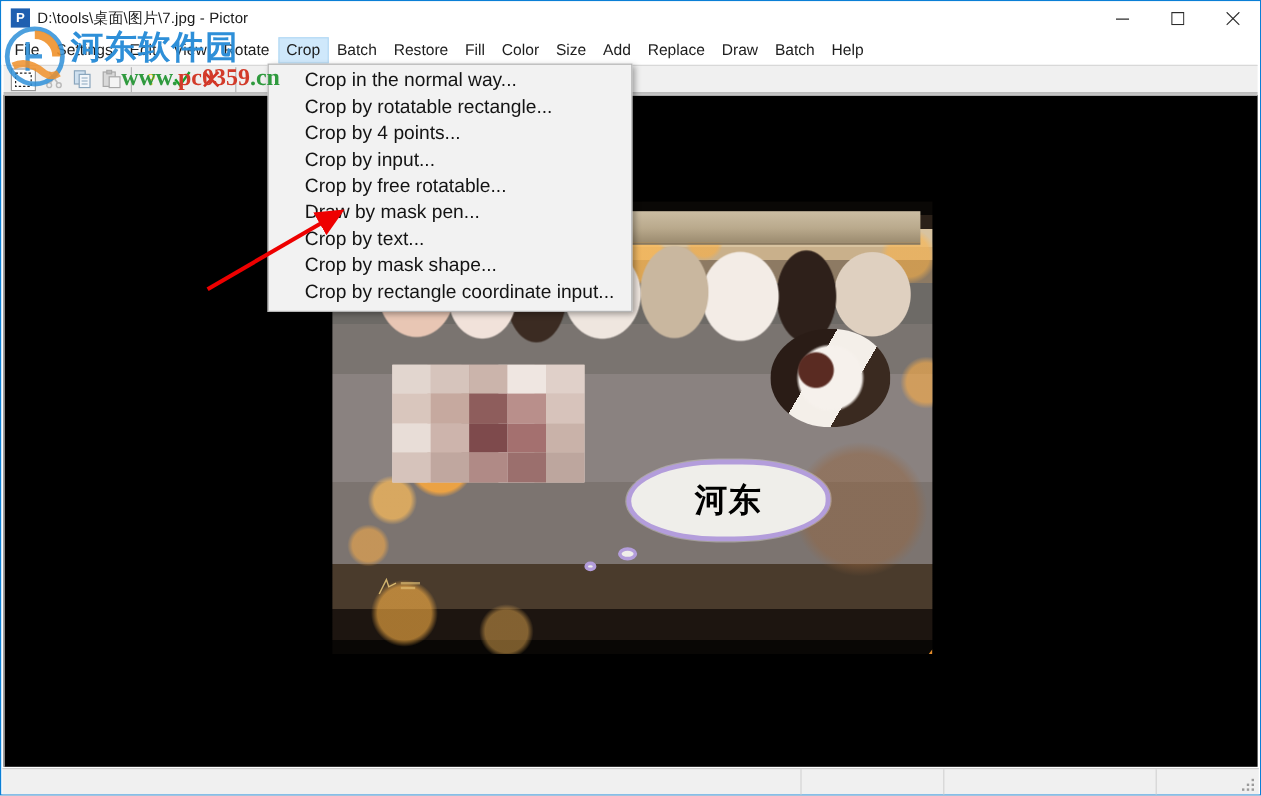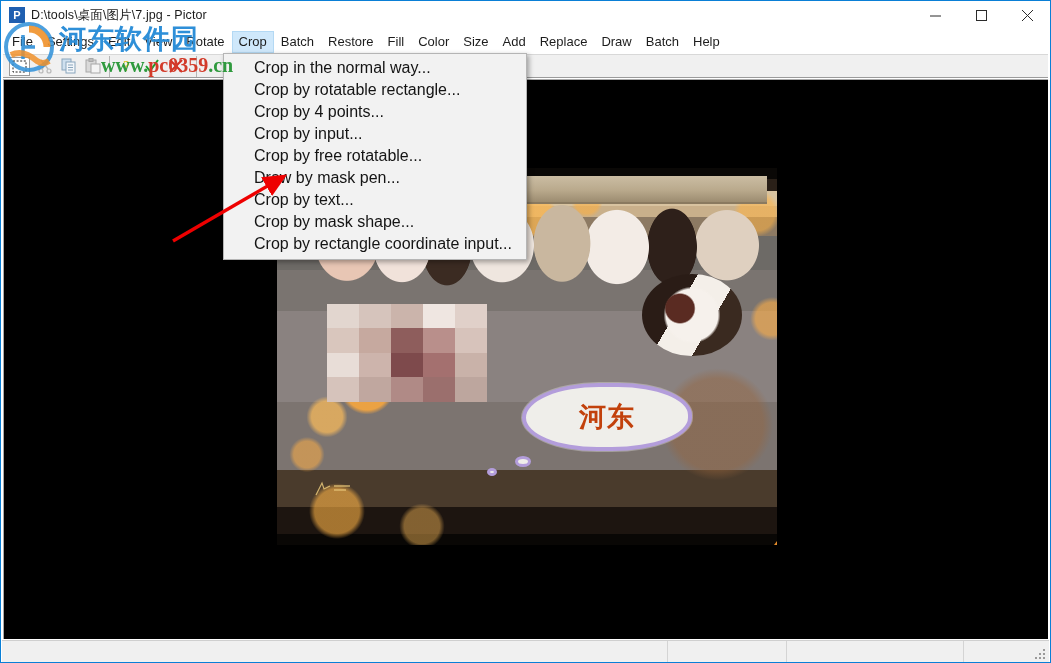--- a/index.html
+++ b/index.html
@@ -187,21 +187,21 @@
     position: absolute; left: 49%; top: 57%;
     width: 34%; height: 18%;
     background: #efeeea;
     border: 4px solid #b39ddb;
     border-radius: 46% 44% 48% 45% / 52% 48% 50% 50%;
     display: flex; align-items: center; justify-content: center;
     box-shadow: 0 0 0 1px rgba(255,255,255,.3);
   }
   .bubble span {
     font-family: "DejaVu Sans", sans-serif;
-    font-size: 27px; font-weight: 600; color: #c2410c;
+    font-size: 27px; font-weight: 600; color: #000000;
     letter-spacing: 1px;
   }
   .bub-dot {
     position: absolute;
     background: #efeeea;
     border: 3px solid #b39ddb;
     border-radius: 50%;
   }
   .bub-dot.d1 { left: 47.5%; top: 76.5%; width: 16px; height: 11px; }
   .bub-dot.d2 { left: 42%;   top: 79.5%; width: 10px; height: 8px; }

